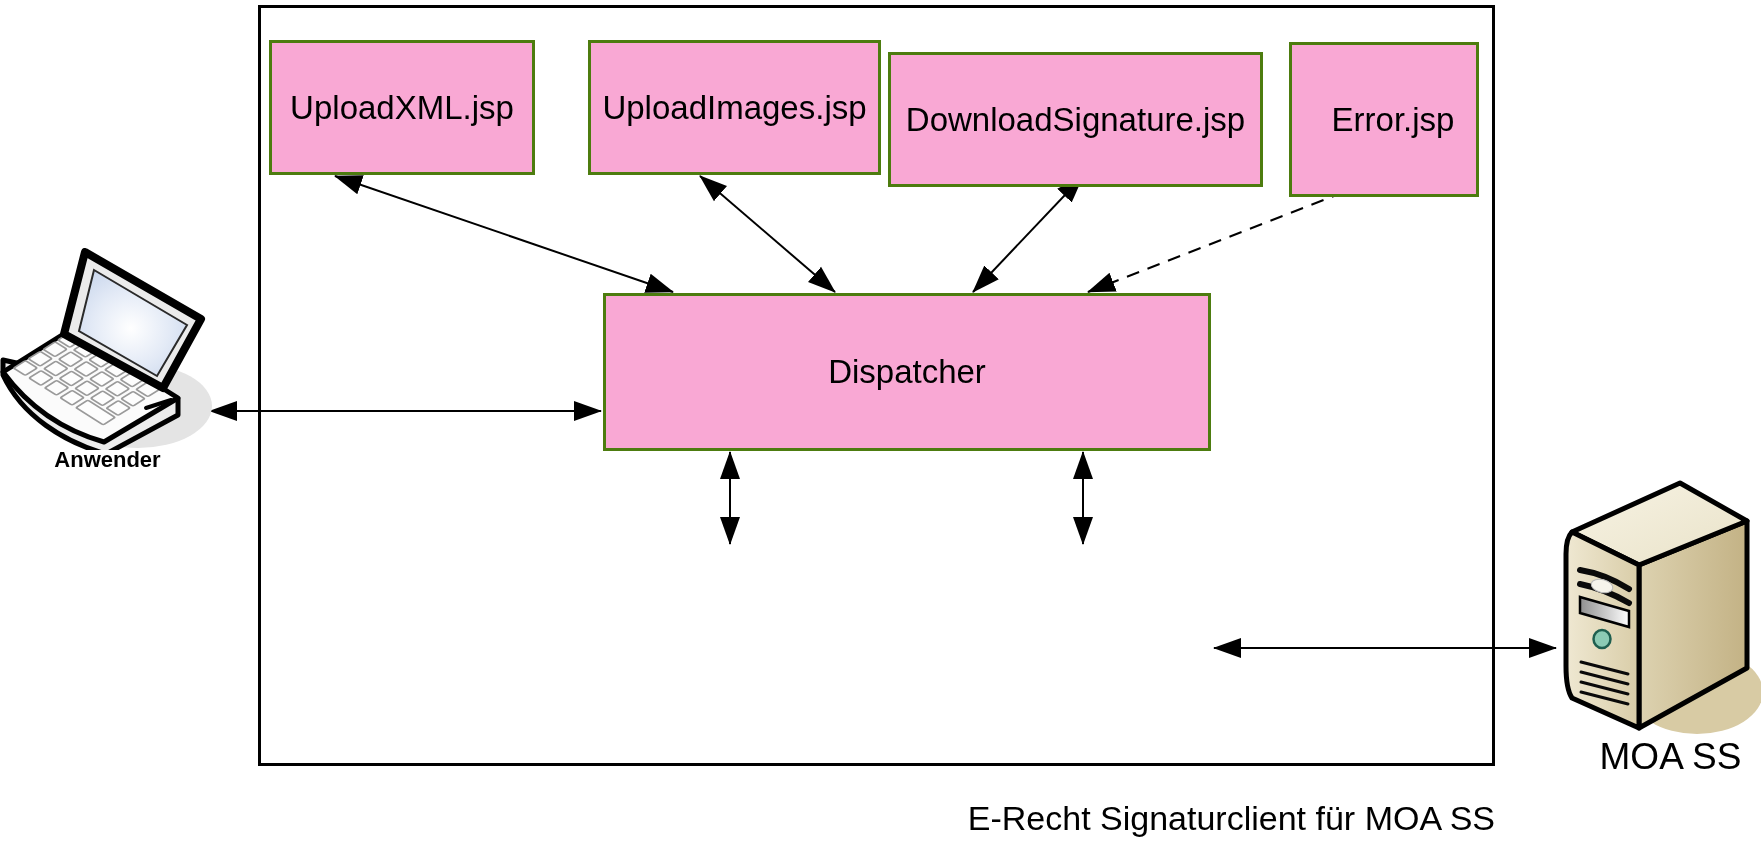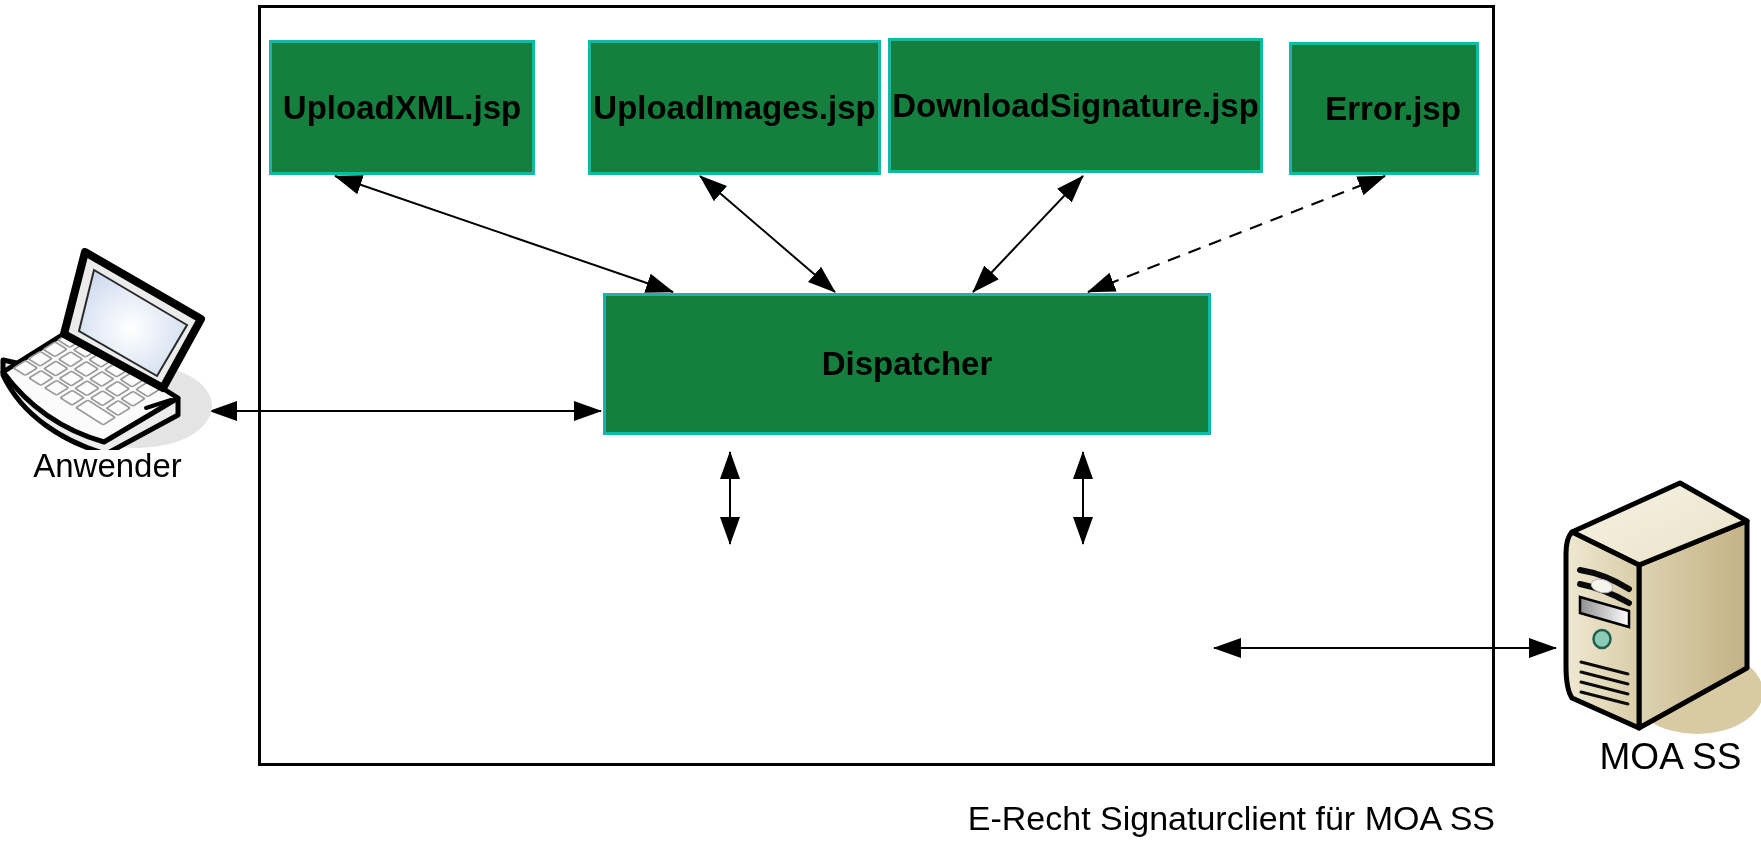--- a/index.html
+++ b/index.html
@@ -6,38 +6,38 @@
   .stage{
     position:relative;width:1761px;height:845px;background:#fff;
     font-family:"Liberation Sans", sans-serif;color:#000;overflow:hidden;
   }
   .outer-rect{
     position:absolute;left:258px;top:5px;width:1237px;height:761px;
     border:3px solid #000;box-sizing:border-box;background:transparent;z-index:0;
   }
   .arrows{position:absolute;left:0;top:0;width:1761px;height:845px;z-index:1;}
   .box{
-    position:absolute;border:3px solid #14b8a6;background:#15803d;box-sizing:border-box;
+    position:absolute;border:3px solid #4d7c0f;background:#f9a8d4;box-sizing:border-box;
     display:flex;align-items:center;justify-content:center;
-    font-size:33px;line-height:1.15;white-space:nowrap;z-index:2;font-weight:bold;
+    font-size:33px;line-height:1.15;white-space:nowrap;z-index:2;
   }
   .box-uploadxml{left:269px;top:40px;width:266px;height:135px;}
   .box-uploadimages{left:588px;top:40px;width:293px;height:135px;}
-  .box-downloadsignature{left:888px;top:38px;width:375px;height:135px;}
-  .box-error{left:1289px;top:42px;width:190px;height:133px;padding-left:18px;}
-  .box-dispatcher{left:603px;top:293px;width:608px;height:142px;}
+  .box-downloadsignature{left:888px;top:52px;width:375px;height:135px;}
+  .box-error{left:1289px;top:42px;width:190px;height:155px;padding-left:18px;}
+  .box-dispatcher{left:603px;top:293px;width:608px;height:158px;}
   .box-requestbuilder{left:613px;top:545px;width:253px;height:173px;}
   .box-moainvoker{left:959px;top:545px;width:254px;height:173px;}
   .icon-wrap{position:absolute;z-index:2;}
   .laptop-wrap{left:0;top:248px;width:215px;height:202px;}
   .server-wrap{left:1555px;top:470px;width:212px;height:272px;}
   .label{
     position:absolute;z-index:3;text-align:center;white-space:nowrap;
   }
-  .label-anwender{left:0;top:447px;width:215px;font-size:33px;}
+  .label-anwender{left:0;top:447px;width:215px;font-size:22px;font-weight:bold;}
   .label-moass{left:1578px;top:736px;width:185px;font-size:37px;}
   .caption{
     position:absolute;left:258px;top:799px;width:1237px;z-index:3;
     text-align:right;font-size:34px;white-space:nowrap;
   }
 </style>
 </head>
 <body>
 
 <div class="stage">

